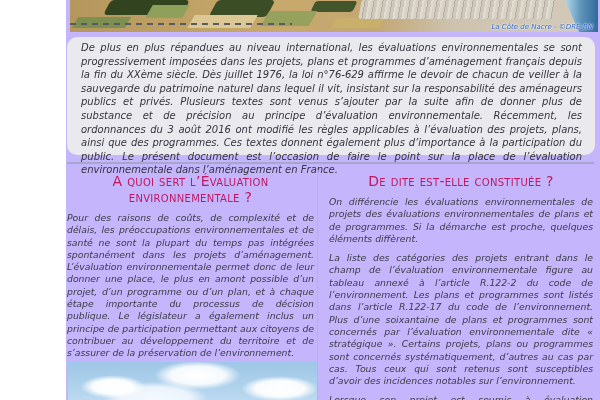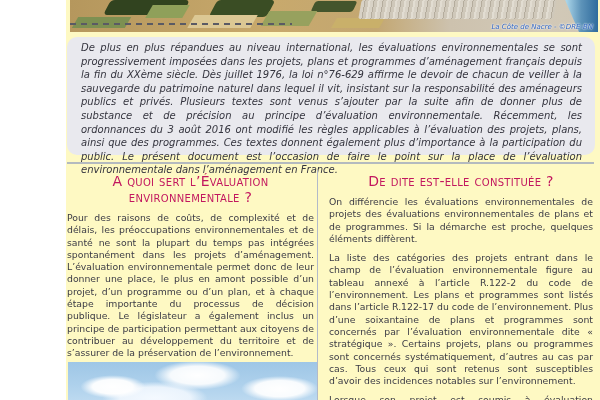--- a/index.html
+++ b/index.html
@@ -2,21 +2,21 @@
 <html><head>
 <meta charset="utf-8">
 <style>
   html, body { margin: 0; padding: 0; overflow: hidden; }
   body {
     width: 600px; height: 400px;
     background: #ffffff;
     font-family: "DejaVu Sans", "Liberation Sans", sans-serif;
     position: relative;
   }
-  .page { position: absolute; inset: 0; width: 600px; height: 400px; overflow: hidden; background: #fef9c3; }
+  .page { position: absolute; inset: 0; width: 600px; height: 400px; overflow: hidden; background: #c4b5fd; }
 
   
   .side-band { position: absolute; left: 0; top: 0; width: 66px; height: 400px; background: #fff; }
   .side-label {
     position: absolute; left: 2px; bottom: 2px;
     transform-origin: 0 100%; transform: rotate(-90deg);
     white-space: nowrap;
     font-size: 46px; font-weight: bold; font-style: italic;
     letter-spacing: 9px; color: #b7bed3;
   }
@@ -70,21 +70,21 @@
 
   
   .h-rule { position: absolute; left: 67px; top: 162px; width: 527px; height: 2px; background: #9ba4bd; opacity: .75; }
 
   
   .col-heading {
     font-variant: small-caps; font-weight: normal; color: #c2175f;
     text-align: center; font-size: 14px; line-height: 16px;
     letter-spacing: .3px; margin: 4px 0 7px 0;
   }
-  .body-text { font-size: 9.3px; line-height: 12.3px; text-align: justify; color: #3b3b45; margin: 0 0 7px 0; }
+  .body-text { font-size: 9.3px; line-height: 12.3px; text-align: justify; color: #3b3b45; margin: 0 0 7px 0; font-style: italic; }
   .left-col  { position: absolute; left: 67px;  top: 169px; width: 247px; }
   .right-col { position: absolute; left: 329px; top: 169px; width: 264px; }
   .v-divider { position: absolute; left: 317px; top: 170px; width: 1px; height: 230px; background: #b2bac9; }
 
   
   .clouds {
     position: absolute; left: 68px; top: 362px; width: 249px; height: 38px;
     background-image:
       radial-gradient(ellipse 45px 16px at 18% 65%, #ffffff 0%, rgba(255,255,255,.95) 45%, rgba(255,255,255,0) 72%),
       radial-gradient(ellipse 60px 20px at 52% 35%, #ffffff 0%, rgba(255,255,255,.9) 45%, rgba(255,255,255,0) 72%),

